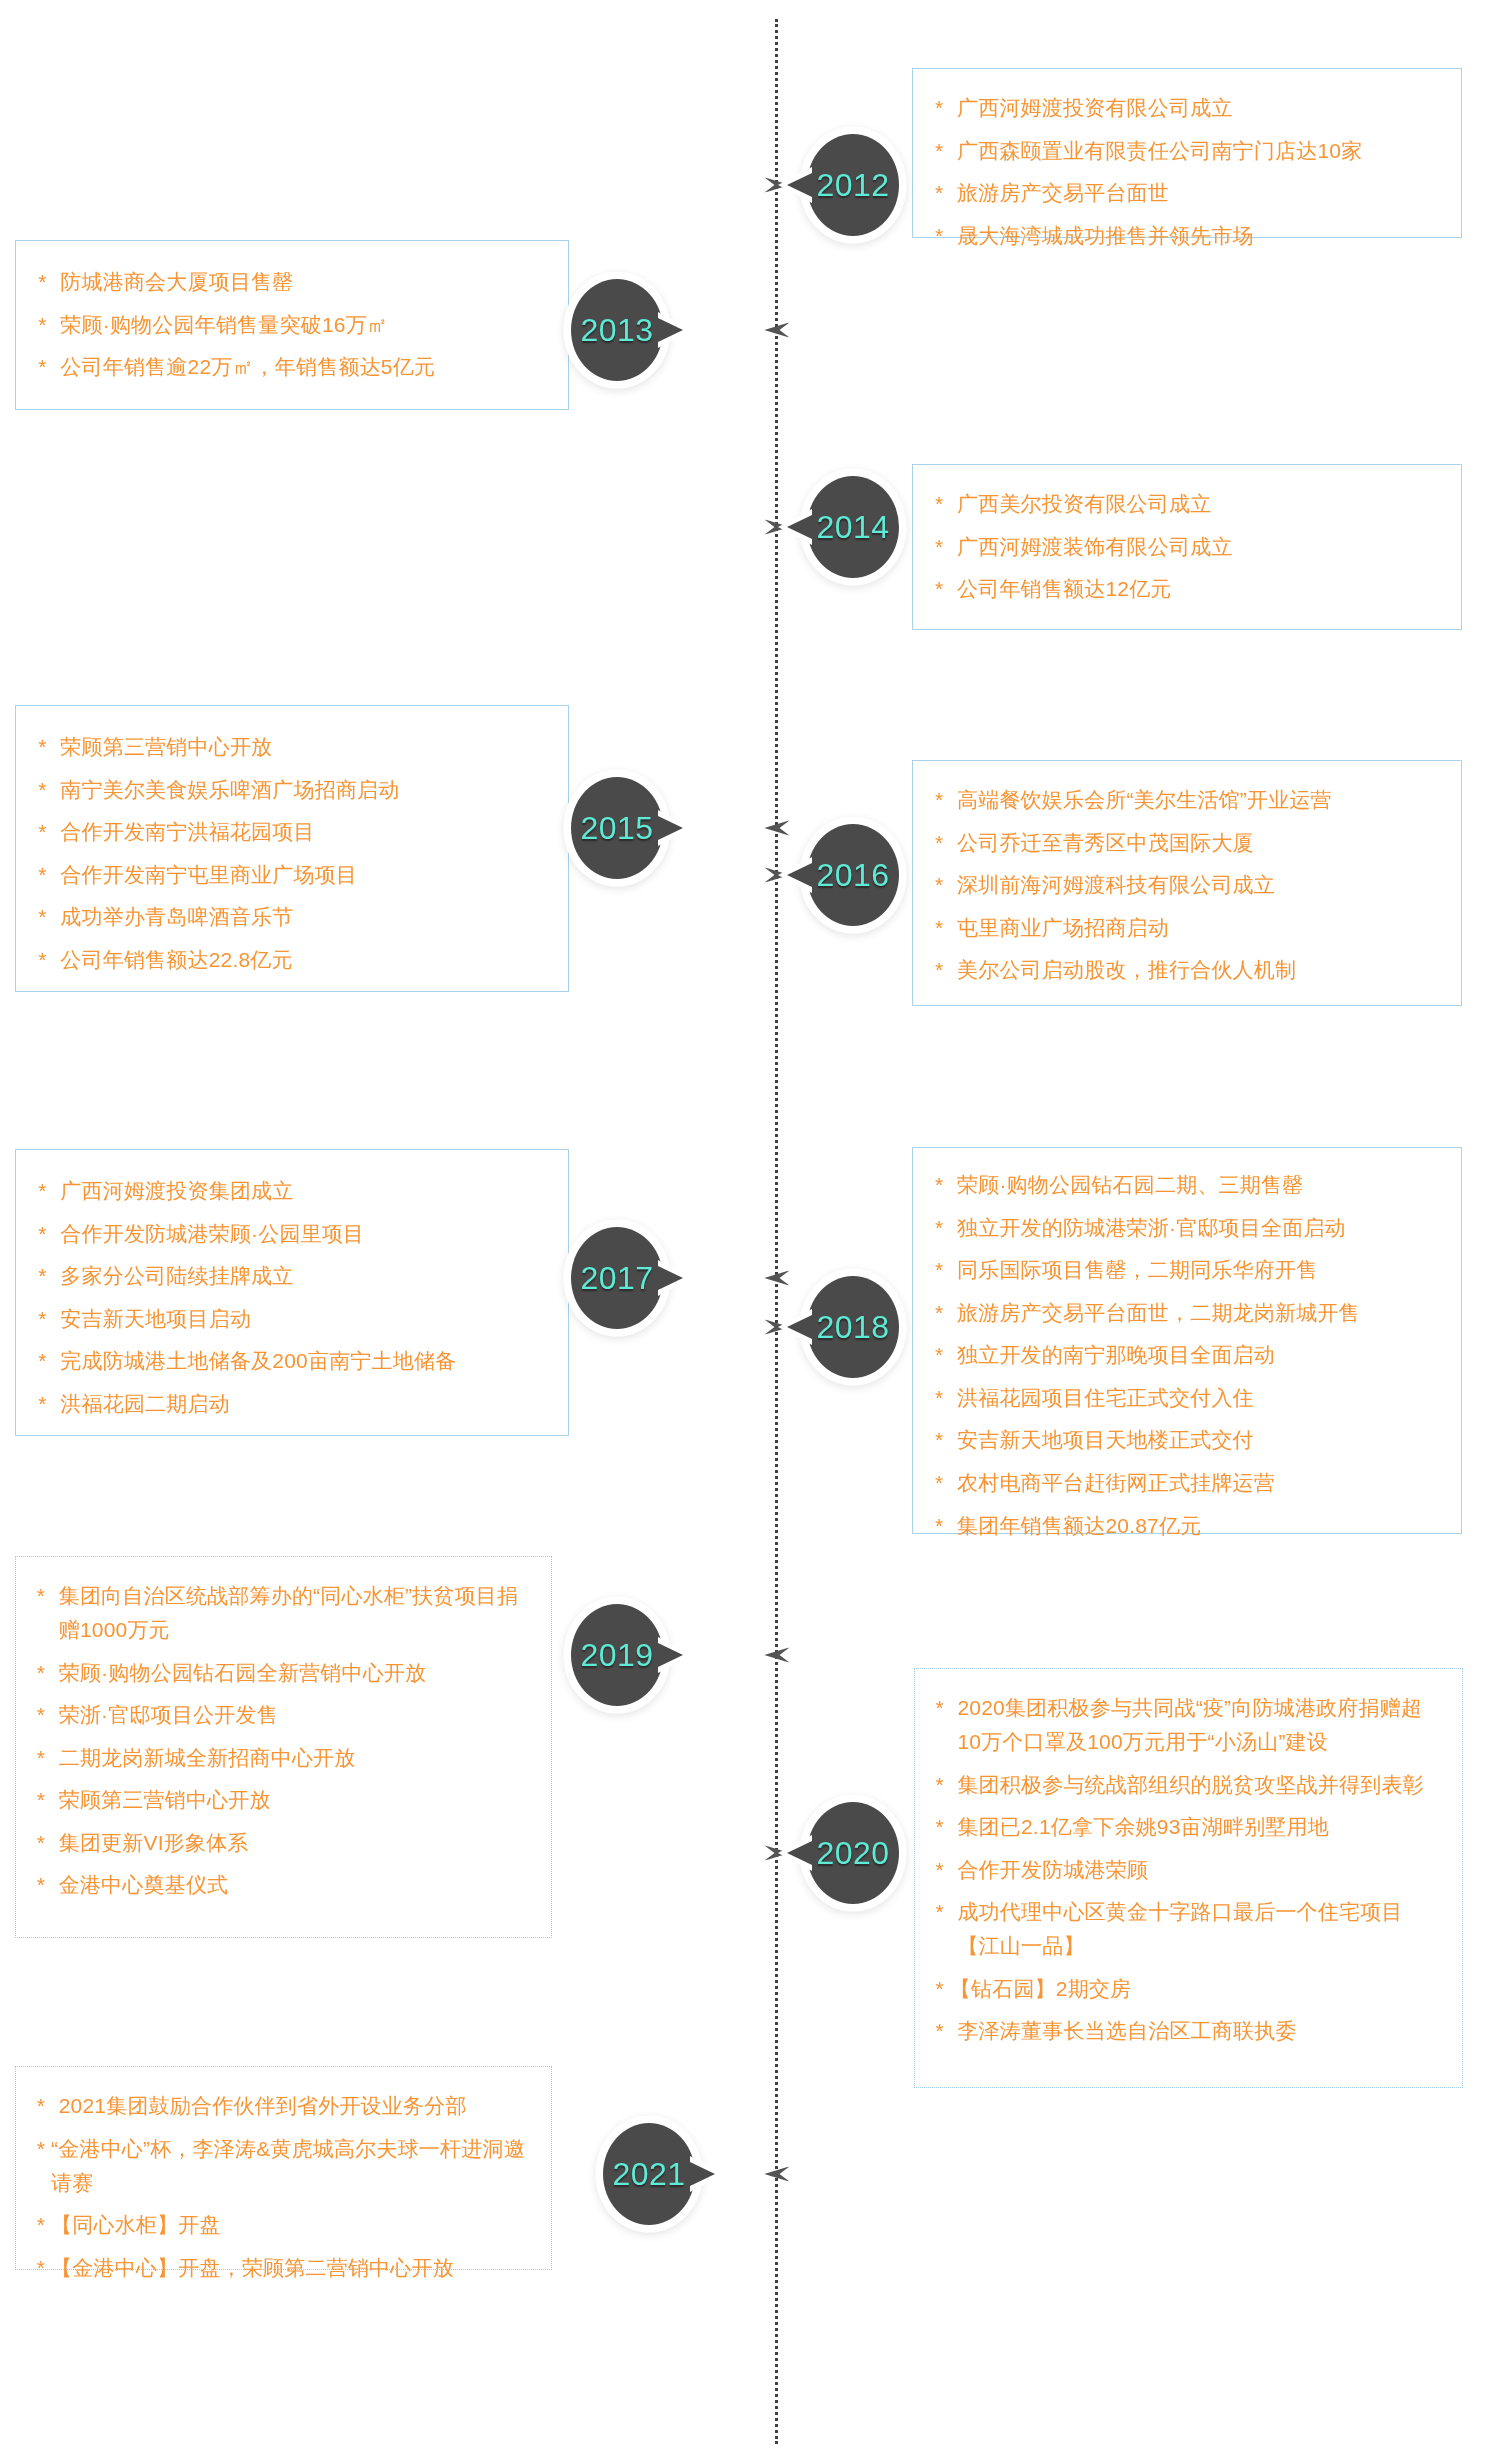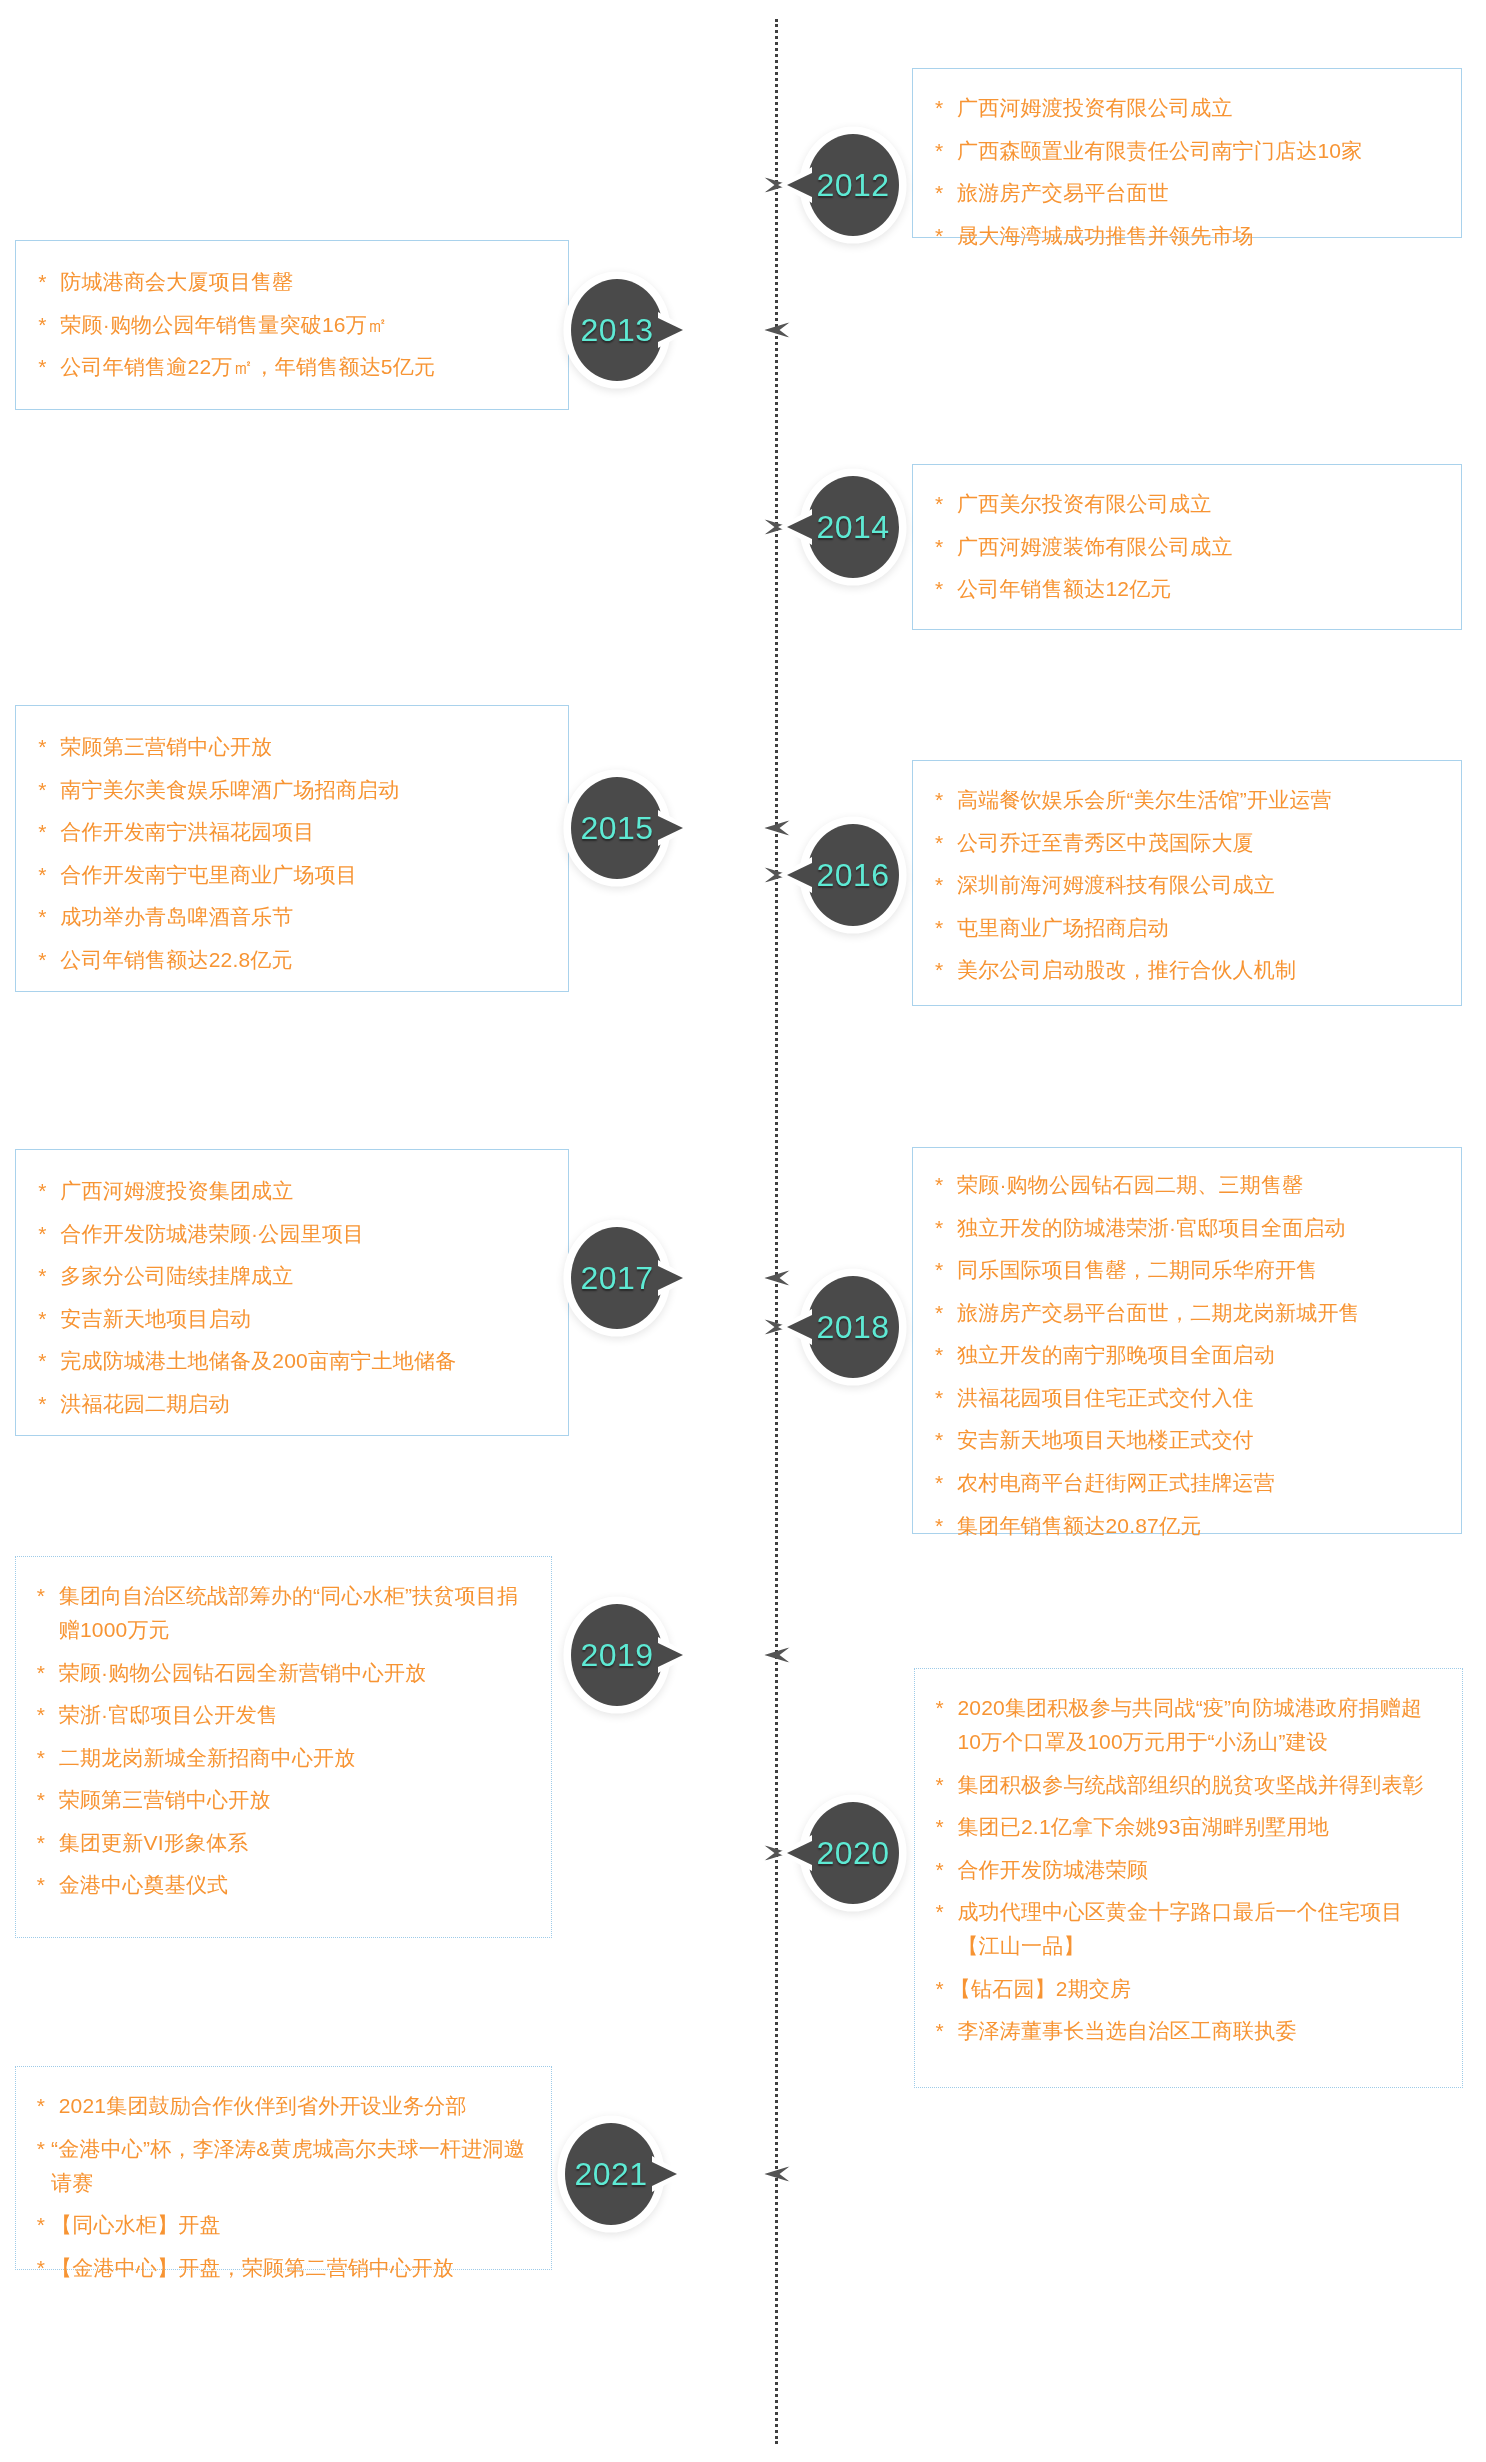--- a/index.html
+++ b/index.html
@@ -396,21 +396,21 @@
           <span class="btext">【钻石园】2期交房</span>
         </li>
       <li>
           <span class="bullet">*</span>
           <span class="btext">李泽涛董事长当选自治区工商联执委</span>
         </li>
     </ul>
   </div>
 
   <div class="spine-node left-side" style="left:777px;top:2174px;"></div>
-  <div class="year-bubble tail-right" style="left:565px;top:2123px;align-items:center;">
+  <div class="year-bubble tail-right" style="left:603px;top:2123px;align-items:center;">
     <span class="yr">2021</span>
   </div>
   <div class="panel dotted" style="left:15.3px;top:2066px;width:537px;height:204px;padding:22px 20.4px 17px 20.4px;">
     <ul>
       <li>
           <span class="bullet">*</span>
           <span class="btext">2021集团鼓励合作伙伴到省外开设业务分部</span>
         </li>
       <li class="tight">
           <span class="bullet">*</span>

